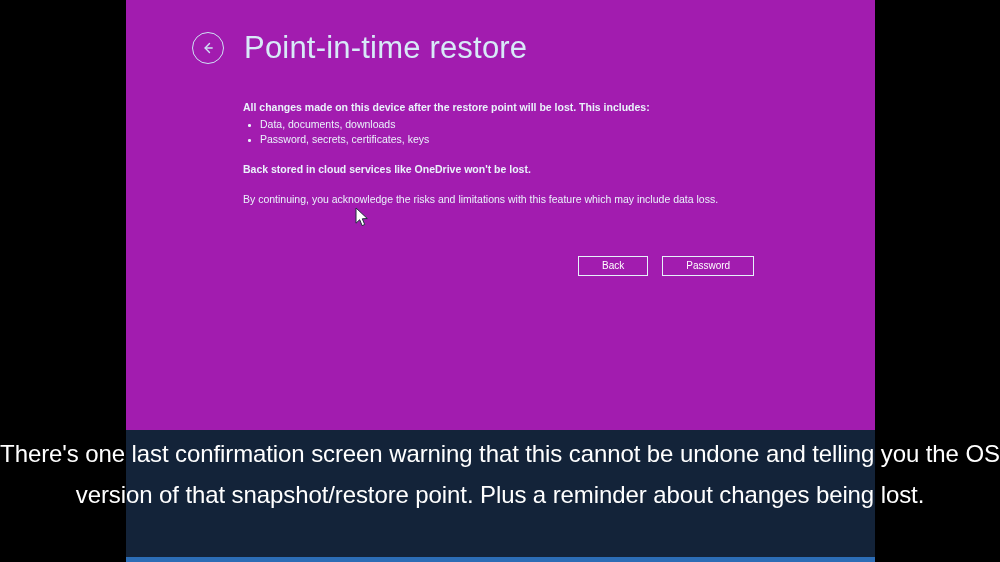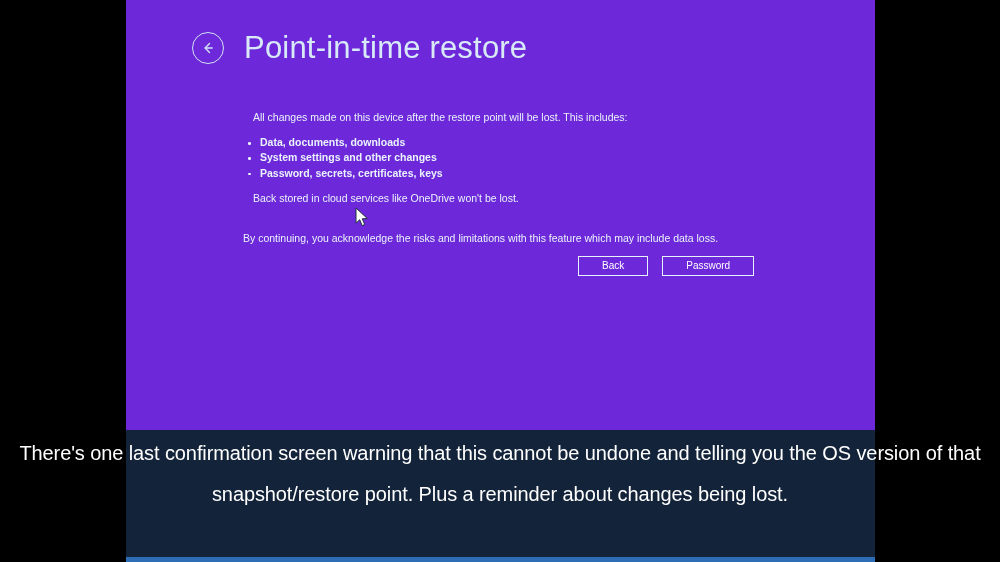--- a/index.html
+++ b/index.html
@@ -24,21 +24,21 @@
     height: 562px;
   }
 
   
   #oobe-panel {
     position: absolute;
     left: 0;
     top: 0;
     width: 749px;
     height: 554px;
-    background: #6d28d9;
+    background: #a21caf;
   }
 
   
   #header {
     position: absolute;
     left: 66px;
     top: 30px;
     display: flex;
     align-items: center;
   }
@@ -66,26 +66,25 @@
   
   #body-copy {
     position: absolute;
     left: 117px;
     top: 100px;
     width: 520px;
     color: #eaf3fb;
     font-size: 10.5px;
     line-height: 15.2px;
   }
-  .para { margin: 10px; }
+  .para { margin: 0; font-weight: bold; }
   .bullet-list {
     list-style: none;
-    margin: 2px 0 1px 0;
+    margin: 2px 0 14px 0;
     padding: 0;
-    font-weight: bold;
   }
   .bullet-list li {
     position: relative;
     padding-left: 17px;
     line-height: 15.2px;
   }
   .bullet-list li::before {
     content: "";
     position: absolute;
     left: 5px;
@@ -153,21 +152,21 @@
   }
 
   
   #caption-text {
     position: absolute;
     left: 0;
     top: 433px;
     width: 1000px;
     text-align: center;
     color: #ffffff;
-    font-size: 20px;
+    font-size: 24px;
     font-weight: 400;
     line-height: 41px;
     letter-spacing: -0.1px;
     z-index: 5;
   }
 </style>
 </head>
 <body>
 
 <div id="video-frame">
@@ -181,21 +180,20 @@
           <path d="M5.3 8 L12.2 8" fill="none" stroke="#cfe2f5" stroke-width="1.4" stroke-linecap="round"></path>
         </svg>
       </div>
       <div id="page-title">Point-in-time restore</div>
     </div>
 
     <div id="body-copy">
       <p class="para">All changes made on this device after the restore point will be lost. This includes:</p>
       <ul class="bullet-list">
         <li>Data, documents, downloads</li>
-        <li>System settings and other changes</li>
         <li>Password, secrets, certificates, keys</li>
       </ul>
       <p class="para">Back stored in cloud services like OneDrive won't be lost.</p>
       <div class="spacer"></div>
       <p id="consent-line">By continuing, you acknowledge the risks and limitations with this feature which may include data loss.</p>
     </div>
 
     <div id="button-row">
       <button class="oobe-button">Back</button>
       <button class="oobe-button">Password</button>

